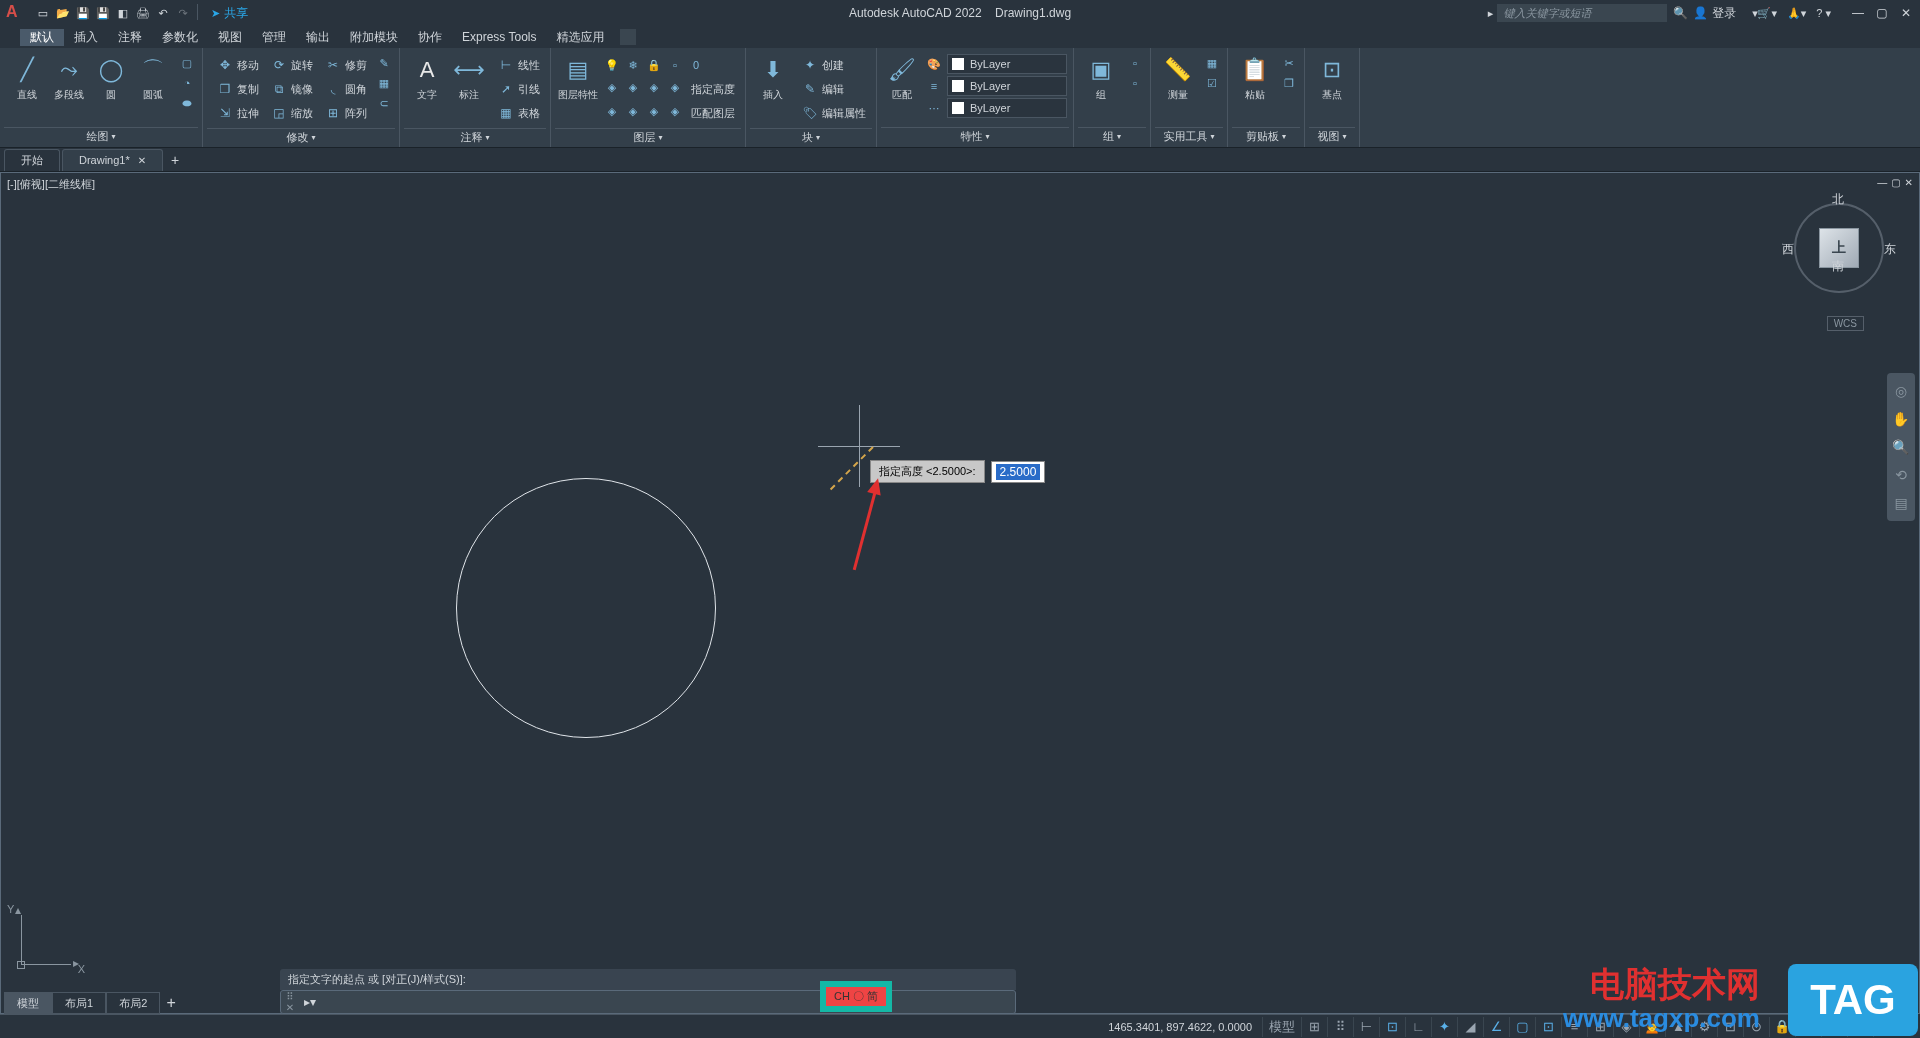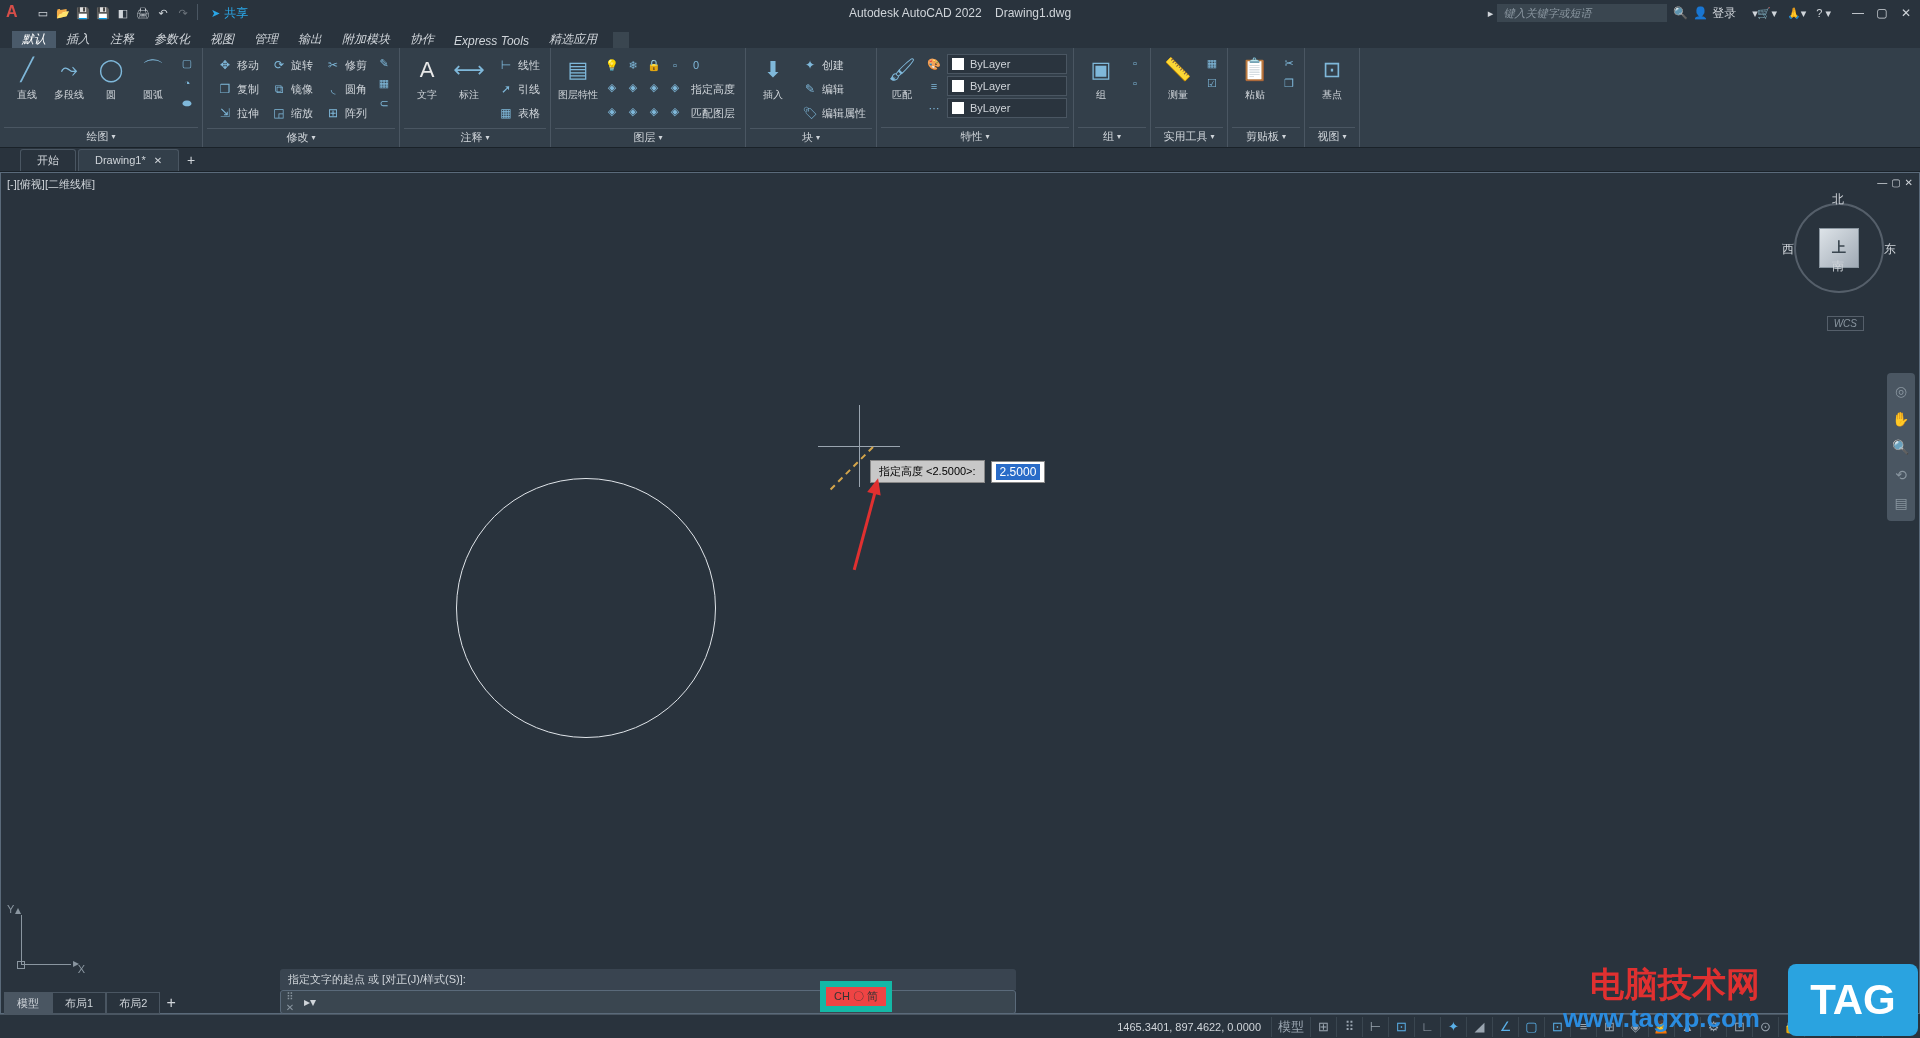--- a/index.html
+++ b/index.html
@@ -17,21 +17,21 @@
 .title-right { position: absolute; right: 6px; display: flex; align-items: center; gap: 4px; }
 .search-box { background: #3a4650; width: 170px; height: 18px; font-size: 11px; color: #8a96a0; padding: 0 6px; display: flex; align-items: center; font-style: italic; }
 .search-icon { width: 18px; height: 18px; color: #d0d5da; font-size: 12px; display: flex; align-items: center; justify-content: center; }
 .login-btn { color: #d0d5da; font-size: 12px; display: flex; align-items: center; gap: 4px; }
 .help-icons { display: flex; gap: 10px; margin-left: 12px; }
 .help-icons span { color: #d0d5da; font-size: 11px; }
 .window-controls { display: flex; gap: 8px; margin-left: 15px; }
 .window-controls span { color: #d0d5da; font-size: 12px; width: 16px; text-align: center; cursor: pointer; }
 
 
-.menubar { height: 22px; background: #29333d; display: flex; align-items: flex-end; padding-left: 12px; font-style: italic; }
+.menubar { height: 22px; background: #29333d; display: flex; align-items: center; padding-left: 20px; }
 .menu-item { color: #d0d5da; font-size: 12px; padding: 0 10px; cursor: pointer; }
 .menu-item.active { background: #4a5a6a; color: #fff; }
 .menu-dropdown { width: 16px; height: 16px; background: #3a4650; margin-left: 6px; }
 
 
 .ribbon { height: 100px; background: #333f4a; display: flex; border-bottom: 1px solid #1a2229; }
 .panel { display: flex; flex-direction: column; border-right: 1px solid #4a5662; padding: 2px 4px; }
 .panel-content { flex: 1; display: flex; align-items: flex-start; padding: 4px 2px; }
 .panel-label { height: 18px; display: flex; align-items: center; justify-content: center; color: #d0d5da; font-size: 11px; border-top: 1px solid #4a5662; }
 .panel-label::after { content: " ▾"; font-size: 8px; margin-left: 3px; }
@@ -40,40 +40,40 @@
 .big-btn-label { color: #d0d5da; font-size: 10px; text-align: right; }
 .small-btns { display: flex; flex-direction: column; gap: 2px; margin-left: 4px; }
 .small-btn { display: flex; align-items: center; gap: 4px; height: 22px; padding: 0 4px; cursor: pointer; }
 .small-btn-icon { width: 16px; height: 16px; color: #7fb8da; font-size: 12px; display: flex; align-items: center; justify-content: center; }
 .small-btn-label { color: #d0d5da; font-size: 11px; }
 .mini-btn { width: 18px; height: 18px; color: #7fb8da; font-size: 11px; display: flex; align-items: center; justify-content: center; cursor: pointer; }
 .layer-combo { width: 120px; height: 20px; background: #2a343e; border: 1px solid #4a5662; display: flex; align-items: center; padding: 0 4px; color: #d0d5da; font-size: 11px; }
 .layer-combo::before { content: ""; width: 12px; height: 12px; background: #fff; margin-right: 6px; }
 
 
-.doc-tabs { height: 24px; background: #29333d; display: flex; align-items: center; padding-left: 20px; border-bottom: 1px solid #1a2229; }
+.doc-tabs { height: 24px; background: #29333d; display: flex; align-items: center; padding-left: 4px; border-bottom: 1px solid #1a2229; }
 .doc-tab { height: 22px; padding: 0 16px; display: flex; align-items: center; color: #d0d5da; font-size: 11px; border: 1px solid #4a5662; border-bottom: none; border-radius: 3px 3px 0 0; margin-right: 2px; cursor: pointer; position: relative; }
 .doc-tab.active { background: #333f4a; }
 .doc-tab-close { margin-left: 8px; font-size: 10px; }
 .doc-tab-add { width: 20px; height: 20px; color: #d0d5da; font-size: 14px; display: flex; align-items: center; justify-content: center; cursor: pointer; }
 
 
 .viewport { position: absolute; top: 172px; left: 0; right: 0; bottom: 24px; border: 1px solid #5a6a7a; overflow: hidden; }
 .view-label { position: absolute; top: 4px; left: 6px; color: #d0d5da; font-size: 11px; }
 .view-controls { position: absolute; top: 4px; right: 6px; display: flex; gap: 4px; color: #d0d5da; font-size: 10px; }
 .view-controls span { cursor: pointer; }
 .viewcube { position: absolute; top: 20px; right: 25px; width: 110px; height: 140px; }
 .compass { position: absolute; top: 0; left: 0; width: 110px; height: 110px; }
 .compass-ring { position: absolute; top: 10px; left: 10px; width: 90px; height: 90px; border: 2px solid #555f6a; border-radius: 50%; }
 .cube-face { position: absolute; top: 35px; left: 35px; width: 40px; height: 40px; background: linear-gradient(135deg, #dde3e8, #a0aab5); display: flex; align-items: center; justify-content: center; color: #3a4650; font-size: 14px; font-weight: bold; border: 1px solid #8a96a0; }
 .compass-n { position: absolute; top: -2px; left: 48px; color: #d0d5da; font-size: 12px; }
 .compass-s { position: absolute; bottom: 28px; left: 48px; color: #d0d5da; font-size: 12px; }
 .compass-w { position: absolute; top: 48px; left: -2px; color: #d0d5da; font-size: 12px; }
 .compass-e { position: absolute; top: 48px; right: -2px; color: #d0d5da; font-size: 12px; }
-.wcs-label { position: absolute; bottom: 2px; right: 30px; color: #8a96a0; font-size: 10px; border: 1px solid #555f6a; padding: 1px 6px; font-style: italic; }
+.wcs-label { position: absolute; bottom: 2px; right: 30px; color: #8a96a0; font-size: 10px; border: 1px solid #555f6a; padding: 1px 6px; }
 .navbar { position: absolute; top: 200px; right: 4px; width: 28px; background: #4a5662; border-radius: 4px; display: flex; flex-direction: column; gap: 4px; padding: 6px 2px; }
 .navbar-btn { width: 24px; height: 24px; color: #8a96a0; font-size: 14px; display: flex; align-items: center; justify-content: center; cursor: pointer; }
 
 
 .circle { position: absolute; top: 305px; left: 455px; width: 260px; height: 260px; border: 1px solid #e0e5ea; border-radius: 50%; }
 .crosshair-v { position: absolute; top: 232px; left: 858px; width: 1px; height: 82px; background: #9aa5b0; }
 .crosshair-h { position: absolute; top: 273px; left: 817px; width: 82px; height: 1px; background: #9aa5b0; }
 .rubber-line { position: absolute; top: 273px; left: 812px; width: 60px; height: 1px; border-top: 2px dashed #d4a54a; transform: rotate(-45deg); transform-origin: right center; }
 .tooltip-box { position: absolute; top: 287px; left: 869px; display: flex; gap: 6px; align-items: center; }
 .tooltip-label { background: #c8c8c8; color: #000; font-size: 11px; padding: 3px 8px; border: 1px solid #888; }
@@ -102,21 +102,21 @@
 .cmd-text { flex: 1; color: #d0d5da; font-size: 12px; padding-left: 6px; }
 .cmd-link { color: #7faed8; }
 
 
 .layout-tabs { position: absolute; bottom: 24px; left: 4px; display: flex; height: 22px; }
 .layout-tab { padding: 0 12px; display: flex; align-items: center; color: #d0d5da; font-size: 11px; border: 1px solid #4a5662; cursor: pointer; }
 .layout-tab.active { background: #4a5662; }
 .layout-add { width: 22px; display: flex; align-items: center; justify-content: center; color: #d0d5da; cursor: pointer; }
 
 
-.statusbar { position: absolute; bottom: 0; left: 0; right: 8px; height: 24px; background: #29333d; display: flex; align-items: center; justify-content: flex-end; padding-right: 4px; border-top: 1px solid #4a5662; }
+.statusbar { position: absolute; bottom: 0; left: 0; right: 17px; height: 24px; background: #29333d; display: flex; align-items: center; justify-content: flex-end; padding-right: 4px; border-top: 1px solid #4a5662; }
 .status-coords { color: #d0d5da; font-size: 11px; margin-right: 10px; }
 .status-btn { width: 26px; height: 20px; display: flex; align-items: center; justify-content: center; color: #9aa5b0; font-size: 13px; border-left: 1px solid #3a4650; cursor: pointer; }
 .status-btn.active { color: #5ab0e8; }
 .ime-box { position: absolute; background: #ef4444; border: 6px solid #14b8a6; padding: 2px 8px; font-size: 11px; color: #333; }
 
 
 .watermark1 { position: absolute; bottom: 30px; right: 160px; color: #e03030; font-size: 34px; font-weight: bold; font-family: SimHei, sans-serif; margin-left: 25px; }
 .watermark2 { position: absolute; bottom: 4px; right: 160px; color: #2a8ce0; font-size: 26px; font-weight: bold; }
 .watermark-tag { position: absolute; bottom: 2px; right: 2px; width: 130px; height: 72px; background: #2aa3e0; color: #fff; font-size: 42px; font-weight: bold; display: flex; align-items: center; justify-content: center; border-radius: 8px; }
 </style>

